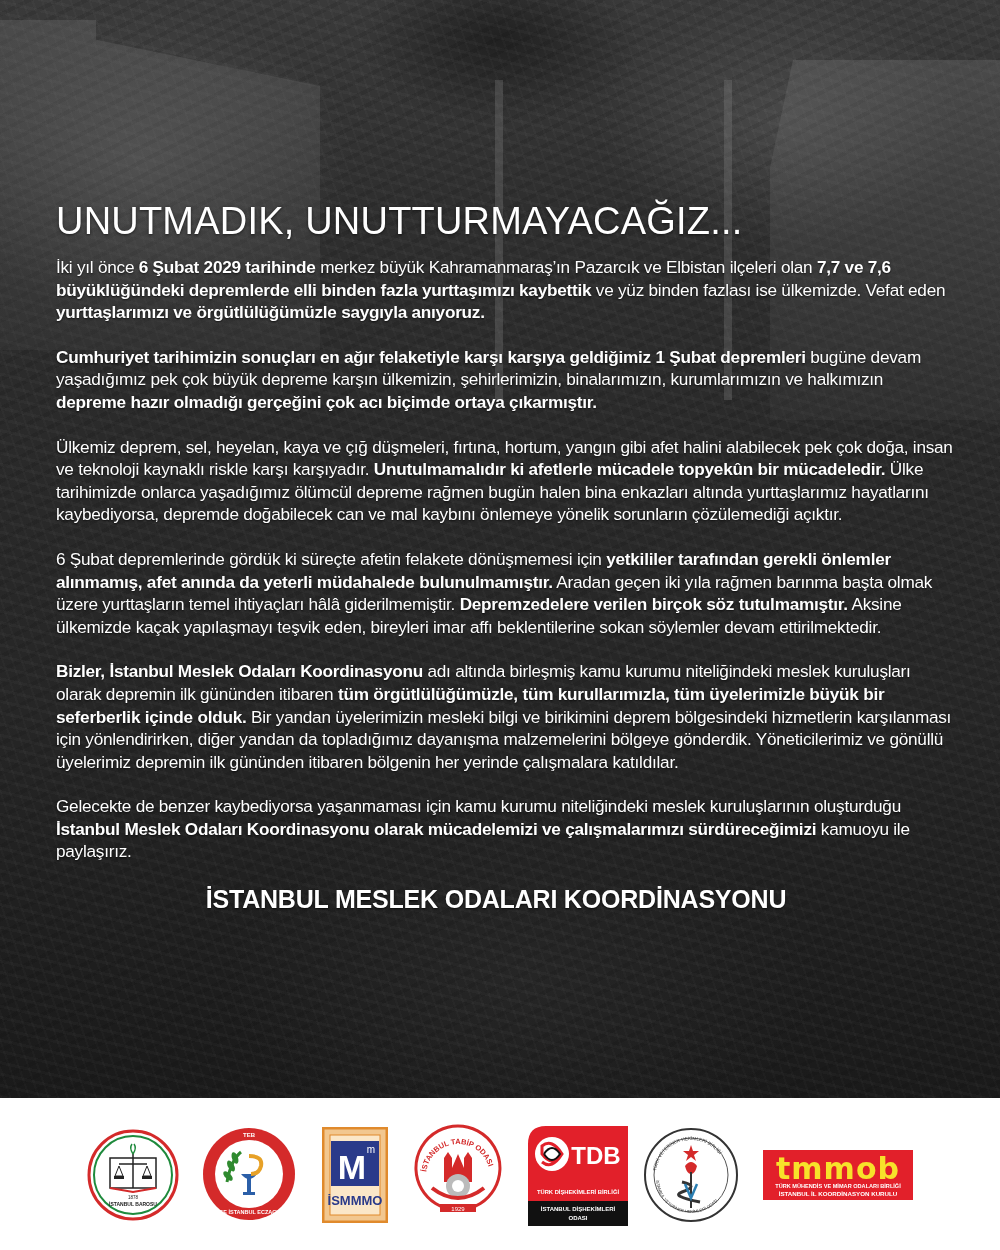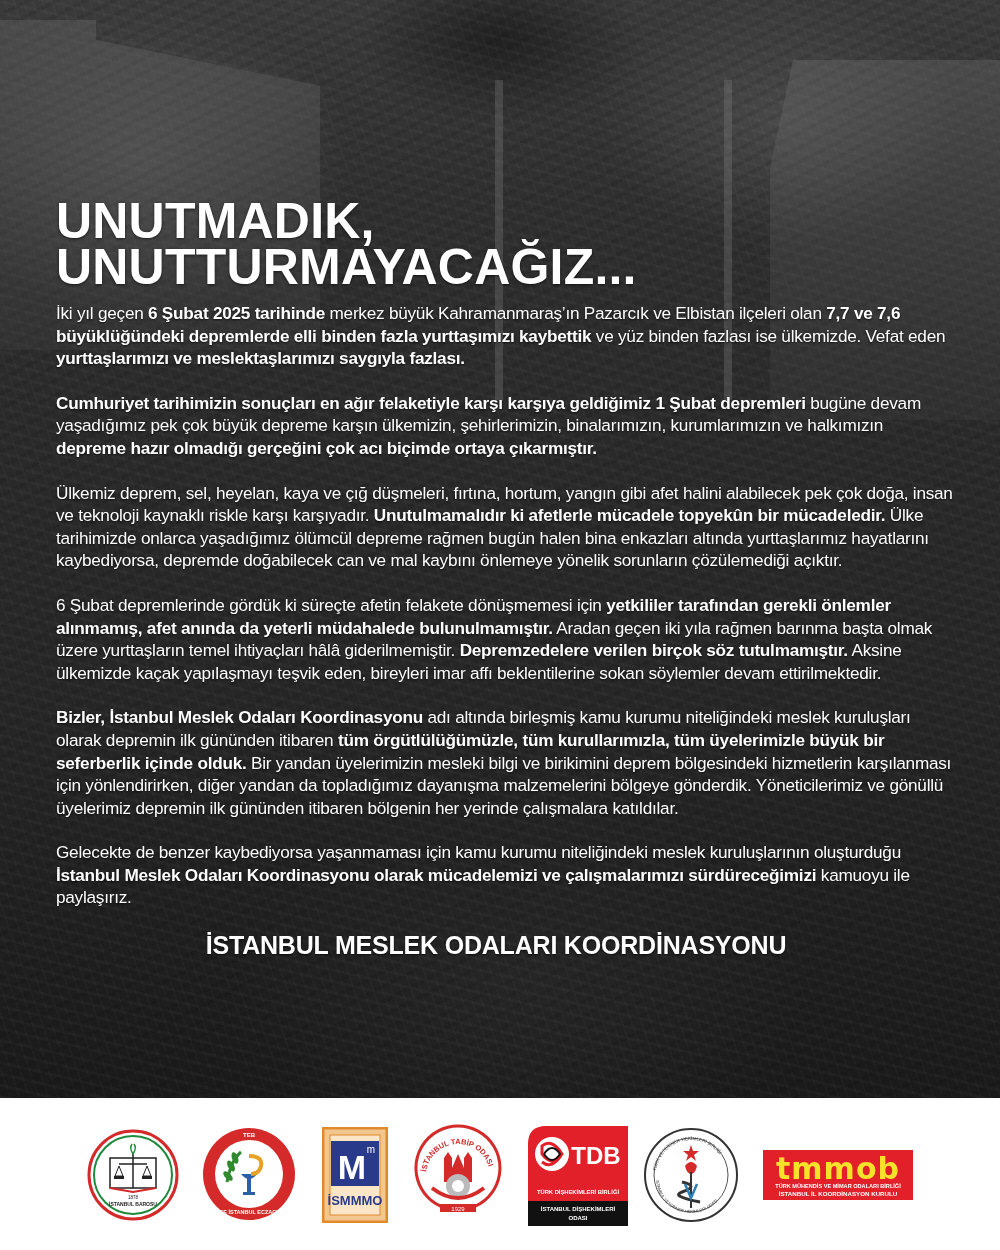--- a/index.html
+++ b/index.html
@@ -34,21 +34,21 @@
       position: absolute; right: 0; top: 60px; width: 230px; height: 360px;
       background: linear-gradient(180deg, rgba(120,120,120,0.3), rgba(70,70,70,0.2));
       clip-path: polygon(10% 0, 100% 0, 100% 100%, 0 100%, 0 30%);
     }
     .pole { position: absolute; top: 80px; width: 8px; height: 320px; background: rgba(140,140,140,0.28); }
     .content {
       position: absolute; left: 56px; top: 198px; width: 900px;
       color: #ffffff;
     }
     .title {
-      font-size: 50px; font-weight: bold; letter-spacing: 0.2px;
+      font-size: 38px; font-weight: normal; letter-spacing: 0.2px;
       margin: 0 0 12px 0; line-height: 46px;
       text-shadow: 0 1px 3px rgba(0,0,0,0.6);
     }
     .para {
       font-size: 17.2px; line-height: 22.6px; margin: 0 0 22px 0;
       letter-spacing: -0.25px;
       text-shadow: 0 1px 2px rgba(0,0,0,0.7);
     }
     .para b { font-weight: bold; }
     .signature {
@@ -68,21 +68,21 @@
 
 <div class="poster">
   <div class="texture"></div>
   <div class="bldg-left"></div>
   <div class="bldg-right"></div>
   <div class="pole" style="left:495px;"></div>
   <div class="pole" style="left:724px;"></div>
 
   <div class="content">
     <h1 class="title">UNUTMADIK, UNUTTURMAYACAĞIZ...</h1>
-    <p class="para"><span>İki yıl geçen </span><b>6 Şubat 2025 tarihinde</b><span> merkez büyük Kahramanmaraş’ın Pazarcık ve Elbistan ilçeleri olan </span><b>7,7 ve 7,6 büyüklüğündeki depremlerde elli binden fazla yurttaşımızı kaybettik</b><span> ve yüz binden fazlası ise ülkemizde. Vefat eden </span><b>yurttaşlarımızı ve meslektaşlarımızı saygıyla fazlası.</b></p>
+    <p class="para"><span>İki yıl önce </span><b>6 Şubat 2029 tarihinde</b><span> merkez büyük Kahramanmaraş’ın Pazarcık ve Elbistan ilçeleri olan </span><b>7,7 ve 7,6 büyüklüğündeki depremlerde elli binden fazla yurttaşımızı kaybettik</b><span> ve yüz binden fazlası ise ülkemizde. Vefat eden </span><b>yurttaşlarımızı ve örgütlülüğümüzle saygıyla anıyoruz.</b></p>
     <p class="para"><b>Cumhuriyet tarihimizin sonuçları en ağır felaketiyle karşı karşıya geldiğimiz 1 Şubat depremleri</b><span> bugüne devam yaşadığımız pek çok büyük depreme karşın ülkemizin, şehirlerimizin, binalarımızın, kurumlarımızın ve halkımızın </span><b>depreme hazır olmadığı gerçeğini çok acı biçimde ortaya çıkarmıştır.</b></p>
     <p class="para"><span>Ülkemiz deprem, sel, heyelan, kaya ve çığ düşmeleri, fırtına, hortum, yangın gibi afet halini alabilecek pek çok doğa, insan ve teknoloji kaynaklı riskle karşı karşıyadır. </span><b>Unutulmamalıdır ki afetlerle mücadele topyekûn bir mücadeledir.</b><span> Ülke tarihimizde onlarca yaşadığımız ölümcül depreme rağmen bugün halen bina enkazları altında yurttaşlarımız hayatlarını kaybediyorsa, depremde doğabilecek can ve mal kaybını önlemeye yönelik sorunların çözülemediği açıktır.</span></p>
     <p class="para"><span>6 Şubat depremlerinde gördük ki süreçte afetin felakete dönüşmemesi için </span><b>yetkililer tarafından gerekli önlemler alınmamış, afet anında da yeterli müdahalede bulunulmamıştır.</b><span> Aradan geçen iki yıla rağmen barınma başta olmak üzere yurttaşların temel ihtiyaçları hâlâ giderilmemiştir. </span><b>Depremzedelere verilen birçok söz tutulmamıştır.</b><span> Aksine ülkemizde kaçak yapılaşmayı teşvik eden, bireyleri imar affı beklentilerine sokan söylemler devam ettirilmektedir.</span></p>
     <p class="para"><b>Bizler, İstanbul Meslek Odaları Koordinasyonu</b><span> adı altında birleşmiş kamu kurumu niteliğindeki meslek kuruluşları olarak depremin ilk gününden itibaren </span><b>tüm örgütlülüğümüzle, tüm kurullarımızla, tüm üyelerimizle büyük bir seferberlik içinde olduk.</b><span> Bir yandan üyelerimizin mesleki bilgi ve birikimini deprem bölgesindeki hizmetlerin karşılanması için yönlendirirken, diğer yandan da topladığımız dayanışma malzemelerini bölgeye gönderdik. Yöneticilerimiz ve gönüllü üyelerimiz depremin ilk gününden itibaren bölgenin her yerinde çalışmalara katıldılar.</span></p>
     <p class="para"><span>Gelecekte de benzer kaybediyorsa yaşanmaması için kamu kurumu niteliğindeki meslek kuruluşlarının oluşturduğu </span><b>İstanbul Meslek Odaları Koordinasyonu olarak mücadelemizi ve çalışmalarımızı sürdüreceğimizi</b><span> kamuoyu ile paylaşırız.</span></p>
     <div class="signature">İSTANBUL MESLEK ODALARI KOORDİNASYONU</div>
   </div>
 </div>
 
 <div class="logo-strip">

